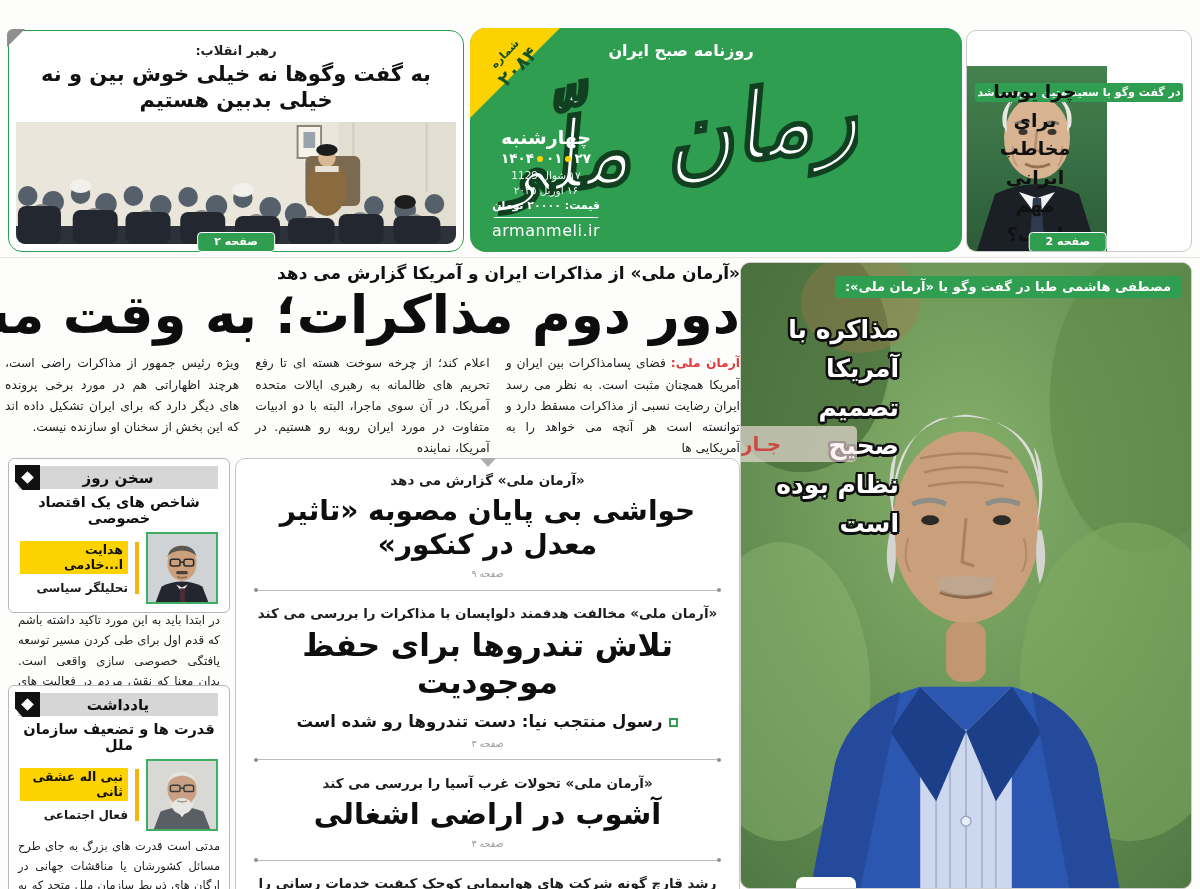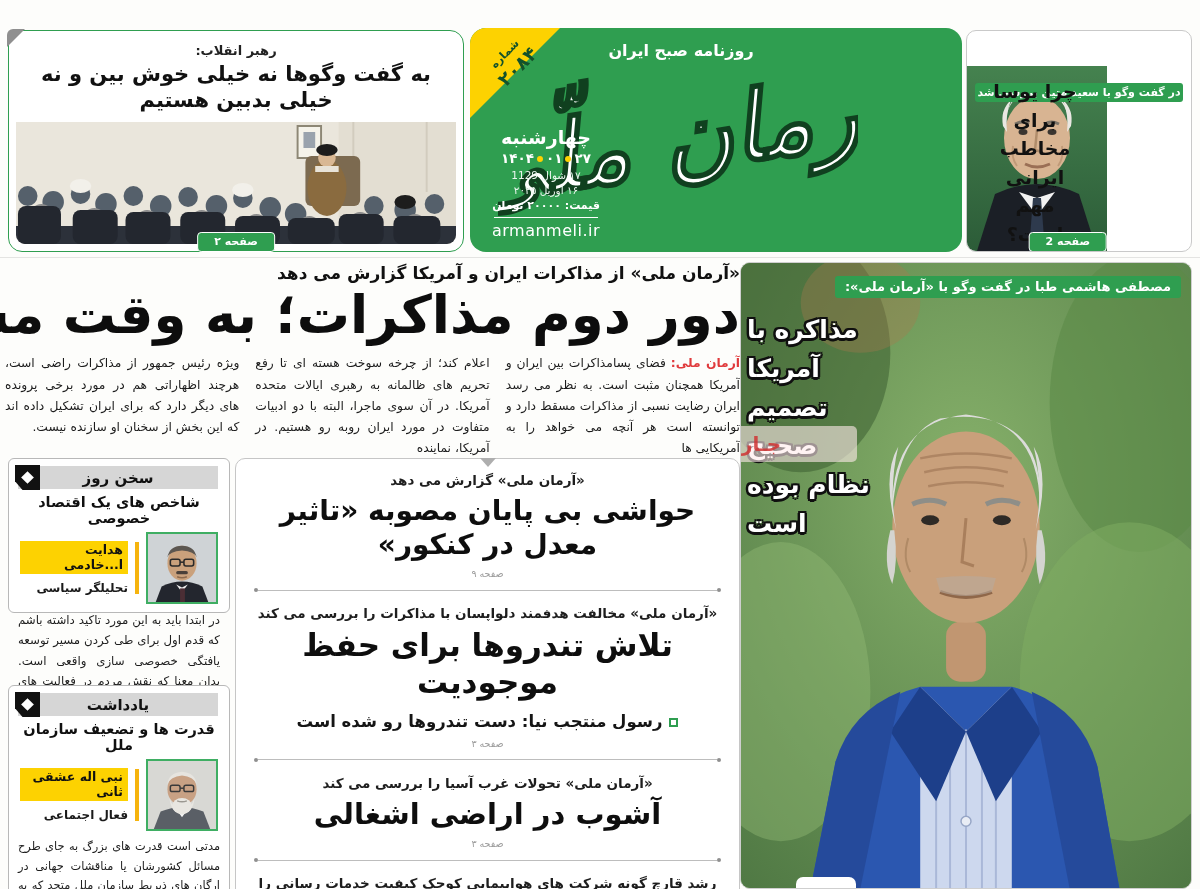--- a/index.html
+++ b/index.html
@@ -83,21 +83,21 @@
   #lead .page-ref { margin-top:2px; text-align:left; font-size:10px; color:#8a8a8a; padding-left:6px; }
 
   
   #interview {
     left:740px; top:262px; width:452px; height:627px;
     border:1.5px solid #cfcfcf; border-radius:10px; overflow:hidden; background:#6d9a58;
   }
   #interview svg.photo { position:absolute; inset:0; width:100%; height:100%; }
   #interview .kicker { position:absolute; top:13px; right:10px; background:#2f9e50; color:#fff;
     font-size:13px; font-weight:bold; padding:3px 10px 4px; border-radius:3px; }
-  #interview .headline { position:absolute; top:48px; right:292px; left:6px; text-align:left;
+  #interview .headline { position:absolute; top:48px; right:292px; left:6px; text-align:right;
     font-size:25px; font-weight:900; line-height:1.55; color:#fff;
     text-shadow:-2px -2px 0 #101010, 2px -2px 0 #101010, -2px 2px 0 #101010, 2px 2px 0 #101010,
                 0 2.5px 0 #101010, 2.5px 0 0 #101010, -2.5px 0 0 #101010, 0 -2.5px 0 #101010; }
   #interview .watermark { position:absolute; left:0; top:163px; width:116px; height:36px;
     background:rgba(255,235,235,0.6); border-radius:0 5px 5px 0; display:flex; align-items:center; justify-content:flex-end; }
   #interview .watermark .wm-text { color:#d03535; font-weight:900; font-size:20px; letter-spacing:6px; opacity:.85; }
   #interview .tab { position:absolute; bottom:0; left:55px; width:60px; height:11px; background:#fff; border-radius:7px 7px 0 0; }
 
   
   #middle {

